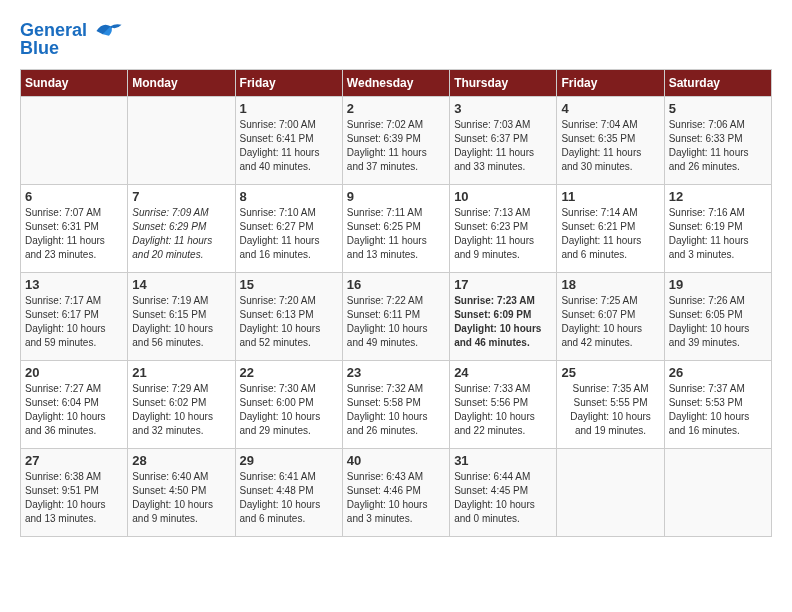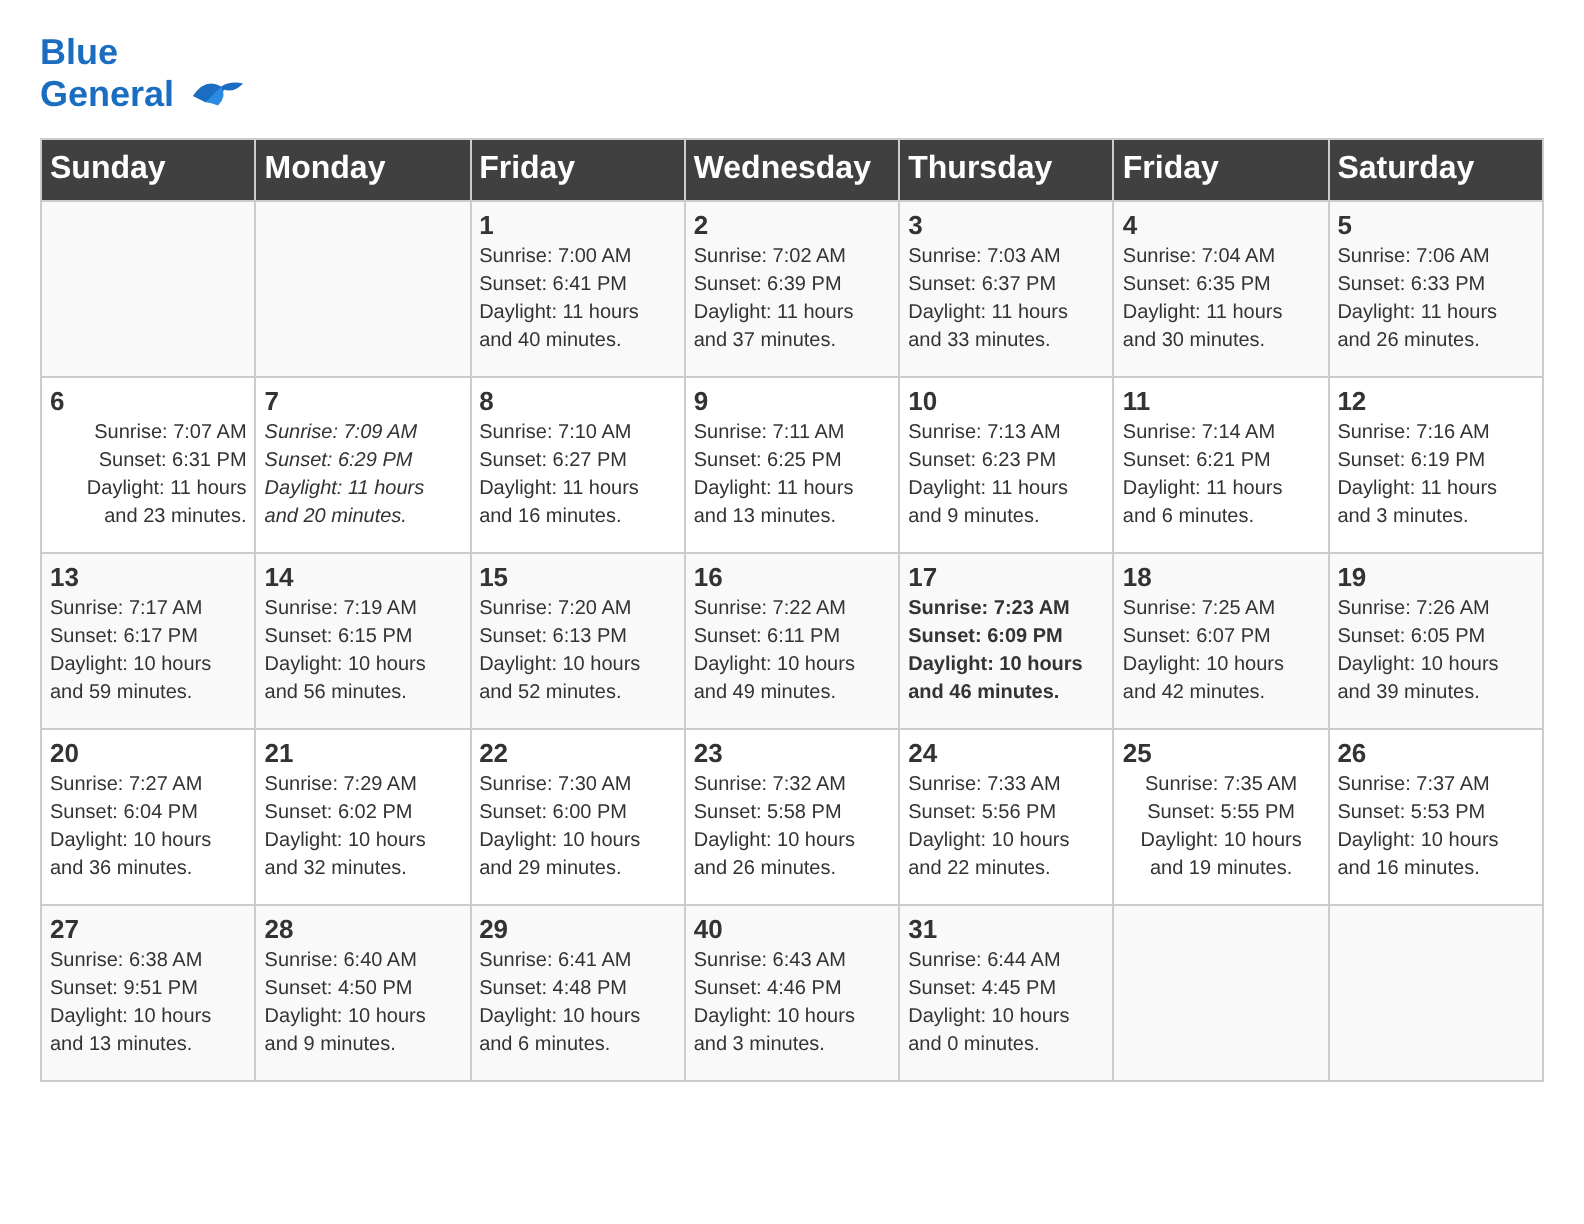--- a/index.html
+++ b/index.html
@@ -36,23 +36,23 @@
     .subtitle {
       font-size: 16px;
       color: #555;
     }
     table {
       width: 100%;
       border-collapse: collapse;
       table-layout: fixed;
     }
     thead tr th {
-      background-color: #404040;
+      background-color: #7f1d1d;
       color: #fff;
-      font-size: 16px;
+      font-size: 12px;
       font-weight: bold;
       padding: 6px 4px;
       text-align: left;
       border: 1px solid #ccc;
     }
     tbody tr td {
       border: 1px solid #ccc;
       vertical-align: top;
       padding: 4px;
       font-size: 10px;
@@ -73,28 +73,28 @@
       line-height: 1.4;
       color: #333;
     }
   </style>
 </head>
 <body>
 
 <div class="header">
   <div class="logo">
     <div>
-      <div style="font-size:18px;font-weight:bold;color:#1a6dc0;margin-top:-4px;">Blue</div>
       <div style="font-size:18px;font-weight:bold;color:#1a6dc0;line-height:1.1;">
         General
         <svg class="logo-bird" viewBox="0 0 36 28" style="display:inline-block;vertical-align:middle;width:30px;height:22px;">
           <path d="M2,14 Q10,2 20,8 Q26,4 34,6 Q28,12 22,10 Q18,16 10,18 Z" fill="#1a6dc0"></path>
           <path d="M20,8 Q24,14 18,20 Q12,18 10,18" fill="#2a8ae0" stroke="none"></path>
         </svg>
       </div>
+      <div style="font-size:18px;font-weight:bold;color:#1a6dc0;margin-top:-4px;">Blue</div>
     </div>
   </div>
   <div class="title-block">
     <div class="month-title"></div>
     <div class="subtitle"></div>
   </div>
 </div>
 
 <table>
   <thead>
@@ -144,21 +144,21 @@
           <div class="day-num">5</div>
           <div class="day-info" style="white-space: pre-line;">Sunrise: 7:06 AM
 Sunset: 6:33 PM
 Daylight: 11 hours
 and 26 minutes.</div>
         </td>
       </tr>
       <tr>
         <td>
           <div class="day-num">6</div>
-          <div class="day-info" style="white-space: pre-line; text-align: right;">Sunrise: 7:07 AM
+          <div class="day-info" style="white-space: pre-line;">Sunrise: 7:07 AM
 Sunset: 6:31 PM
 Daylight: 11 hours
 and 23 minutes.</div>
         </td>
         <td>
           <div class="day-num">7</div>
           <div class="day-info" style="white-space: pre-line; font-style: italic;">Sunrise: 7:09 AM
 Sunset: 6:29 PM
 Daylight: 11 hours
 and 20 minutes.</div>

